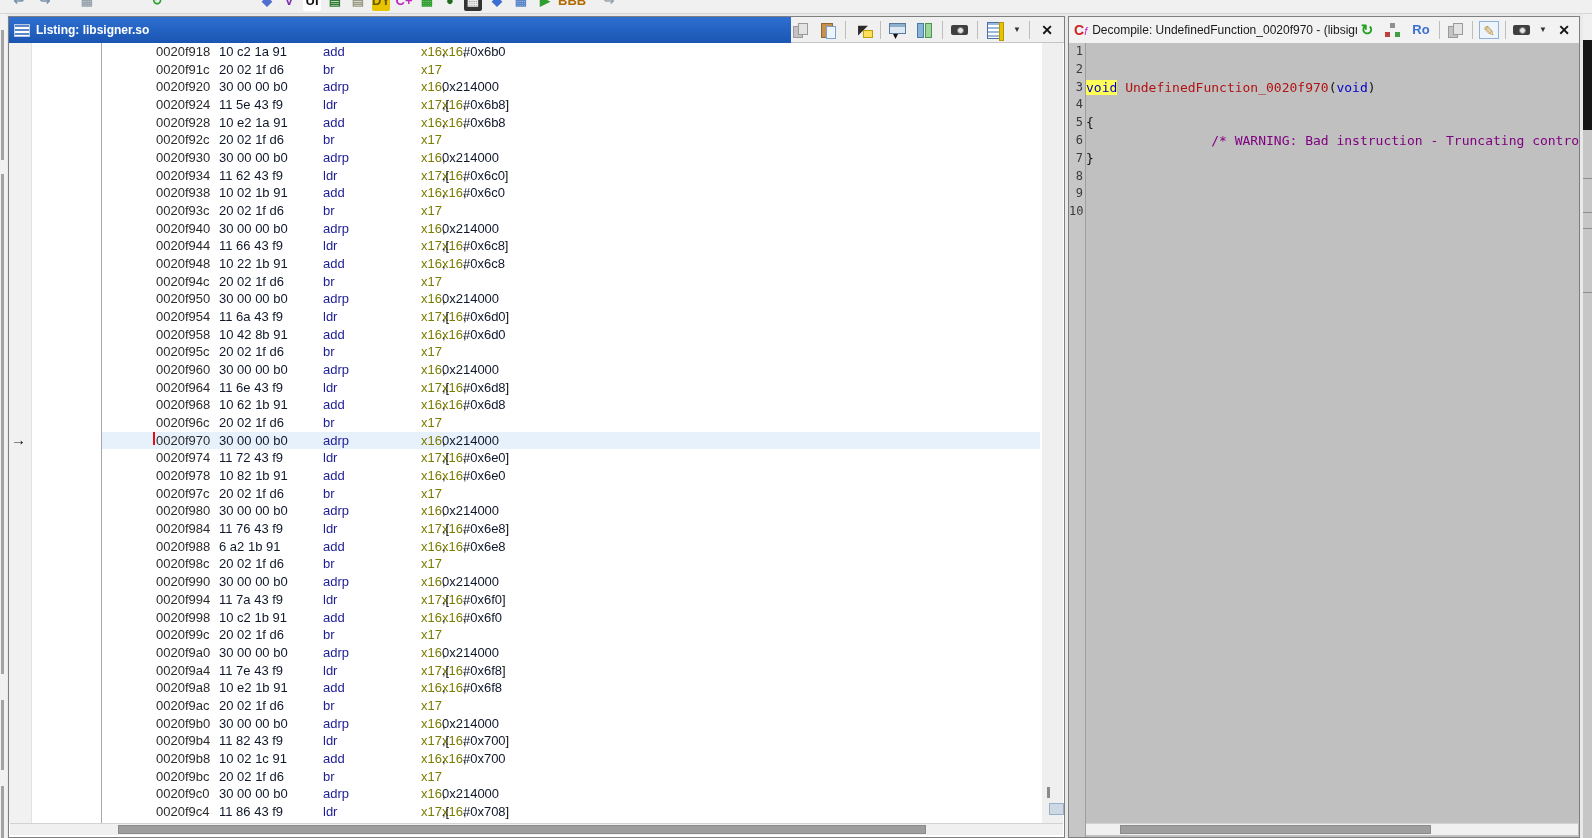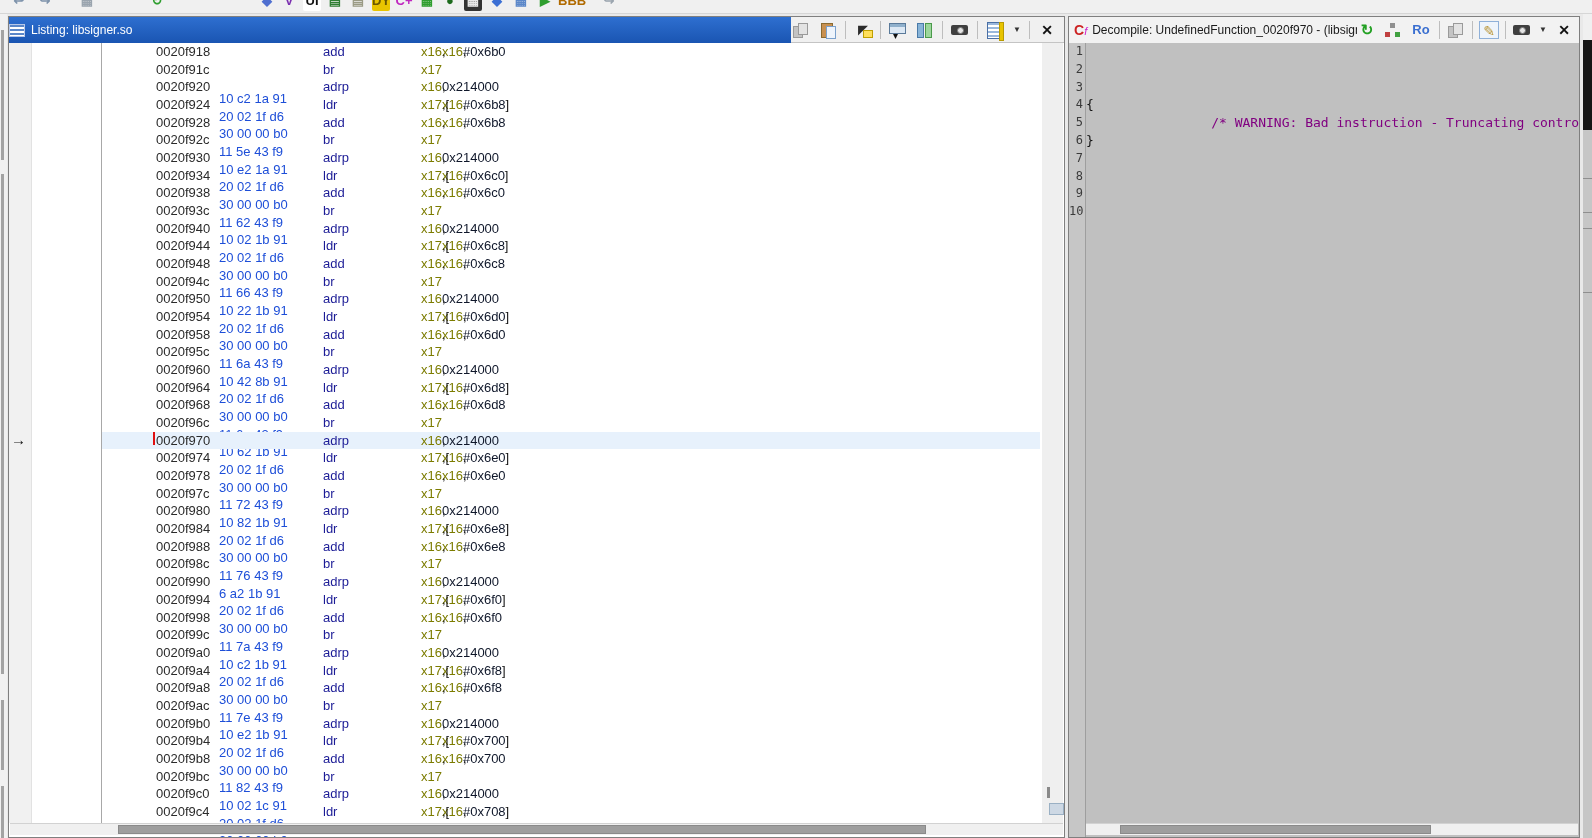--- a/index.html
+++ b/index.html
@@ -16,21 +16,21 @@
   #right-edge .white{position:absolute;left:0;top:0;width:9px;height:26px;background:#f0f0f0;}
   #right-edge .black{position:absolute;left:0;top:26px;width:9px;height:90px;background:#161616;}
   #right-edge .hline{position:absolute;left:0;width:9px;height:1px;background:#8f8f8f;}
 
   
   .win{position:absolute;top:16px;height:822px;background:#fff;border:1px solid #7f7f7f;box-sizing:border-box;}
   #listing-win{left:8px;width:1057px;}
   #decomp-win{left:1068px;width:512px;background:#c0c0c0;}
 
   .hdr{position:absolute;left:0;top:0;right:0;height:26px;display:flex;align-items:stretch;}
-  .hdr-blue{display:flex;align-items:center;width:782px;background:linear-gradient(180deg,#2e6fd0,#1a55b2);color:#fff;font-size:12px;box-sizing:border-box;}
+  .hdr-blue{display:flex;align-items:center;width:782px;background:linear-gradient(180deg,#2e6fd0,#1a55b2);color:#fff;font-size:12px;padding-left:5px;box-sizing:border-box;font-weight:bold;}
   .hdr-blue .win-ico{display:inline-block;width:14px;height:11px;background:#fff;border:1px solid #b8c8e8;margin-right:6px;
     background-image:repeating-linear-gradient(180deg,#5b87c9 0 2px,#fff 2px 4px);}
   .hdr-tools{flex:1;background:#f0f0f0;border-bottom:1px solid #c4c4c4;display:flex;align-items:center;justify-content:flex-end;gap:7px;padding-right:7px;}
   .hdr-gray{background:#f2f2f2;border-bottom:1px solid #c4c4c4;display:flex;align-items:center;color:#1a1a1a;font-size:12px;}
   .hdr-gray .dtitle{flex:1;margin-left:5px;white-space:nowrap;overflow:hidden;}
   .tsep{width:1px;height:18px;background:#bdbdbd;display:inline-block;}
   .tbi{position:relative;display:inline-block;width:20px;height:18px;text-align:center;line-height:18px;cursor:default;}
 
   
   .icon-copy-icon::before{content:"";position:absolute;left:2px;top:5px;width:8px;height:10px;background:#c3c3c3;border:1px solid#9a9a9a;}
@@ -65,21 +65,21 @@
   
   .listing-body{position:absolute;left:0;top:26px;right:0;bottom:0;background:#fff;overflow:hidden;}
   .marker-margin{position:absolute;left:0;top:0;width:22px;bottom:14px;background:#f1f1f1;border-right:1px solid #e2e2e2;}
   #cur-arrow{position:absolute;left:2px;font-size:15px;color:#111;line-height:14px;}
   .vdiv{position:absolute;left:92px;top:0;bottom:14px;width:1px;background:#a8a8a8;}
   #listing-rows{position:absolute;left:93px;top:0;right:24px;bottom:14px;font-family:Liberation Sans, sans-serif;font-size:13px;}
   .lrow{position:relative;height:17.68px;line-height:17.68px;white-space:pre;}
   .lrow.cur{background:#e7f1fc;}
   .lrow span{position:absolute;top:0;}
   .lrow .addr{left:54px;color:#2b2b2b;}
-  .lrow .bytes{left:117px;color:#1d4ed8;margin-top:47px;}
+  .lrow .bytes{left:117px;color:#0f172a;}
   .lrow .mn{left:221px;color:#1c1c96;}
   .lrow .op{left:319px;color:#111;}
   .op i{font-style:normal;color:#7c7c00;}
   .op b{font-weight:normal;color:#0f172a;}
   .caret{left:51px;width:2px;height:13px;top:2px;background:#e01010;}
   .overview-strip{position:absolute;right:1px;top:0;width:21px;bottom:14px;background:#efefef;}
   .ov-tick{position:absolute;left:5px;top:744px;width:3px;height:11px;background:#8a8a8a;}
   .ov-box{position:absolute;left:7px;top:760px;width:13px;height:10px;background:#cdd8e4;border:1px solid #9ab0c4;}
   .hscroll{position:absolute;left:1px;right:1px;bottom:2px;height:11px;background:#f0f0f0;border-top:1px solid #d2d2d2;}
   .hscroll .thumb{position:absolute;top:1px;height:9px;background:#9e9e9e;border:1px solid #8a8a8a;box-sizing:border-box;}
@@ -245,20 +245,21 @@
           <div class="gln">5</div>
           <div class="gln">6</div>
           <div class="gln">7</div>
           <div class="gln">8</div>
           <div class="gln">9</div>
           <div class="gln">10</div>
         </div>
       <div id="code">
           <div class="cline"></div>
           <div class="cline"></div>
+          <div class="cline"><span class="dcaret"></span><span class="c-kw hl">void</span><span class="c-plain"> </span><span class="c-fn">UndefinedFunction_0020f970</span><span class="c-plain">(</span><span class="c-kw">void</span><span class="c-plain">)</span></div>
           <div class="cline"></div>
           <div class="cline"><span class="c-plain">{</span></div>
           <div class="cline"><span class="c-plain">                </span><span class="c-comment">/* WARNING: Bad instruction - Truncating control</span></div>
           <div class="cline"><span class="c-plain">}</span></div>
           <div class="cline"></div>
         </div>
       <div class="hscroll" style="left:17px;">
         <div class="thumb" id="decomp-thumb"></div>
       </div>
     </div>

